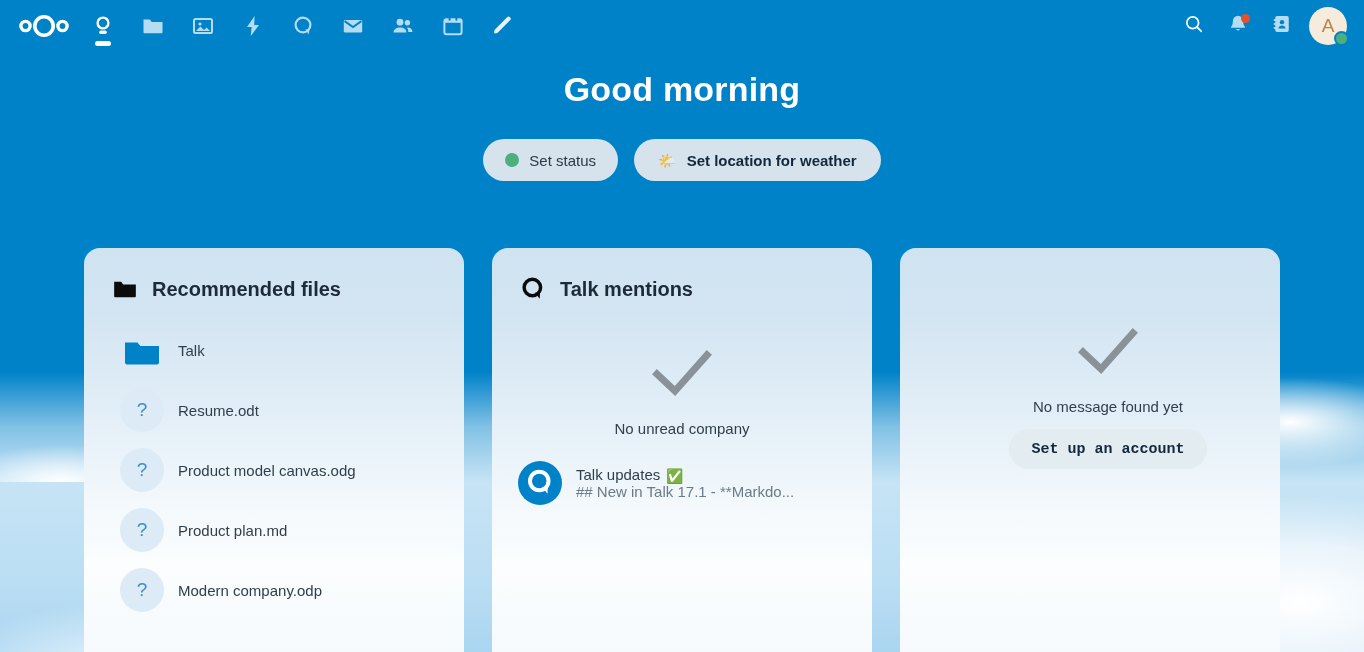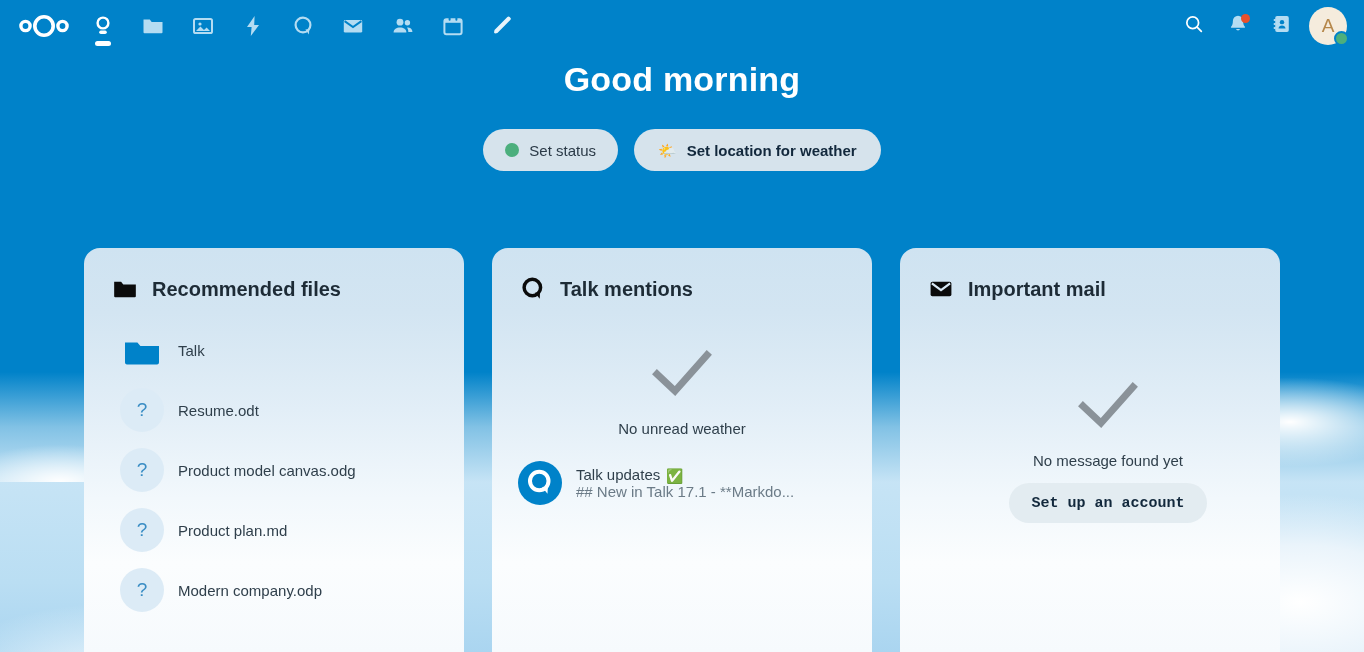--- a/index.html
+++ b/index.html
@@ -129,21 +129,21 @@
   }
 
   
   #greeting-area {
     position: absolute;
     top: 52px; left: 0; right: 0;
     z-index: 20;
     text-align: center;
   }
   #page-title {
-    margin-top: 8px;
+    margin-top: 18px;
     font-size: 34px;
     font-weight: bold;
     color: #ffffff;
     letter-spacing: 0.2px;
   }
   #status-row {
     margin-top: 30px;
     display: flex;
     justify-content: center;
     align-items: center;
@@ -519,50 +519,41 @@
       </span>
       <span class="card-title">Talk mentions</span>
     </div>
 
     <div class="empty">
       <span class="empty-check">
         <svg width="66" height="54" viewBox="0 0 66 54">
           <path d="M8 28 26 45 58 9" fill="none" stroke="#8a9299" stroke-width="7" stroke-linecap="square"></path>
         </svg>
       </span>
-      <div class="empty-text">No unread weather</div>
+      <div class="empty-text">No unread company</div>
     </div>
 
     <div class="talk-item">
       <span class="talk-ava">
         <svg width="30" height="30" viewBox="0 0 24 24">
           <circle cx="11.4" cy="10.4" r="7.4" fill="none" stroke="#fff" stroke-width="3.2"></circle>
           <path d="M13.6 15.2 18 20.6l.3-5.7Z" fill="#fff"></path>
         </svg>
       </span>
       <span class="talk-lines">
         <span class="talk-title">
           <span>Talk updates</span>
           <span class="check-emoji">✅</span>
         </span>
         <span class="talk-sub">## New in Talk 17.1 - **Markdo...</span>
       </span>
     </div>
   </div>
 
   <div class="card">
-    <div class="card-header">
-      <span class="hicon">
-        <svg width="26" height="26" viewBox="0 0 24 24">
-          <rect x="2.4" y="5.4" width="19.2" height="13.2" rx="1.6" fill="#0b0b0b"></rect>
-          <path d="M3.6 6.8 12 13l8.4-6.2" fill="none" stroke="#d8e8f4" stroke-width="2.1"></path>
-        </svg>
-      </span>
-      <span class="card-title">Important mail</span>
-    </div>
 
     <div class="empty mail">
       <span class="empty-check">
         <svg width="66" height="54" viewBox="0 0 66 54">
           <path d="M8 28 26 45 58 9" fill="none" stroke="#8a9299" stroke-width="7" stroke-linecap="square"></path>
         </svg>
       </span>
       <div class="empty-text">No message found yet</div>
       <button class="empty-btn">Set up an account</button>
     </div>

